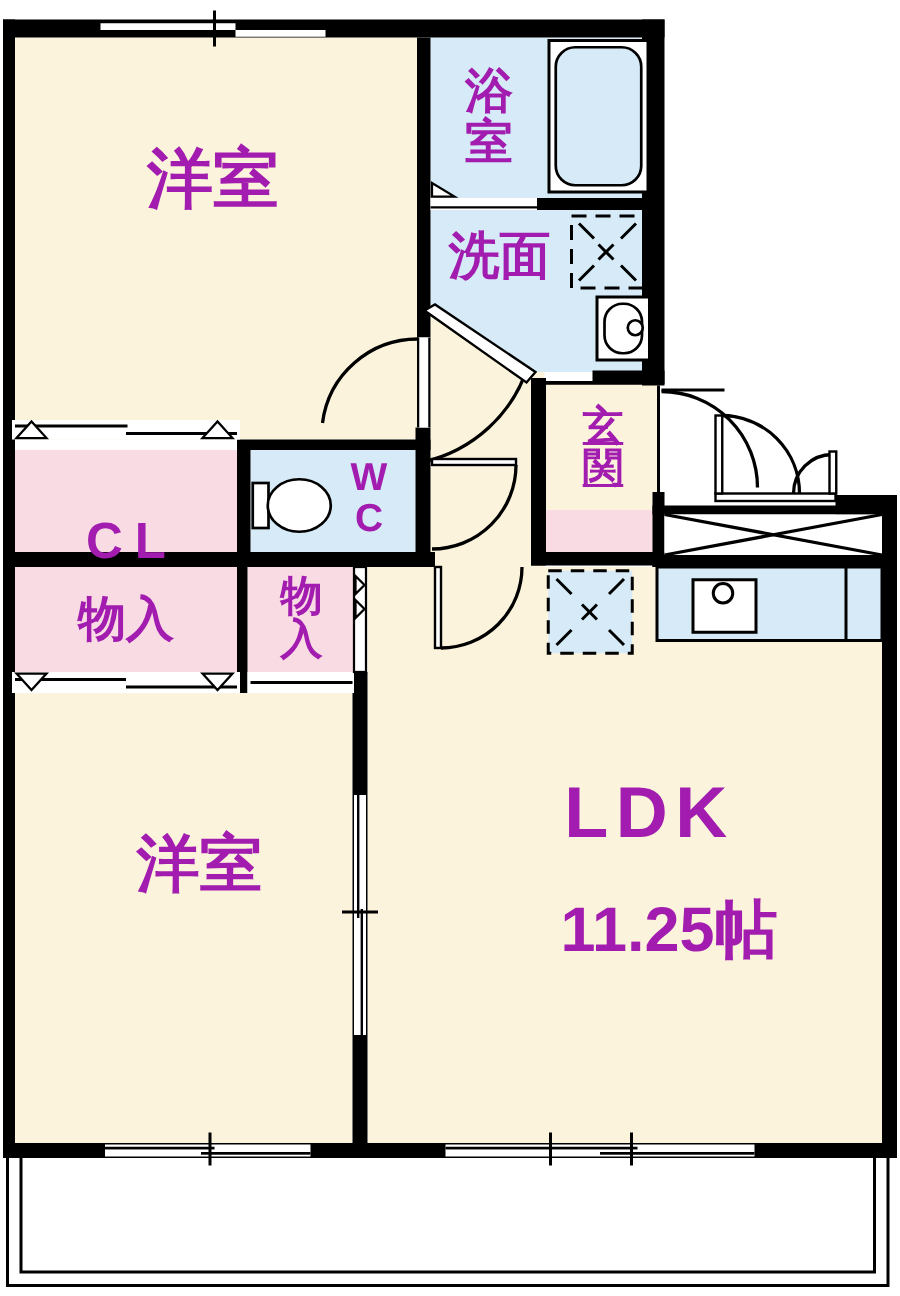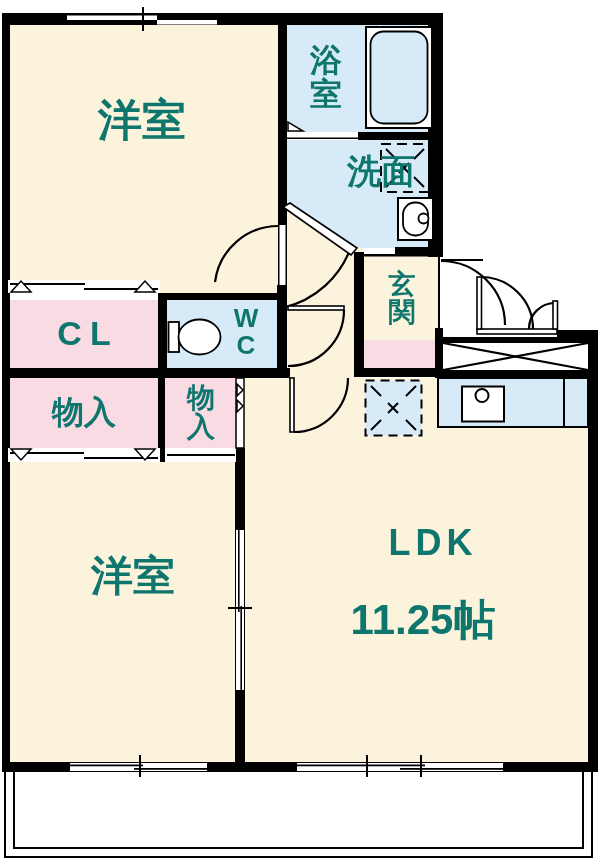--- a/index.html
+++ b/index.html
@@ -1,25 +1,25 @@
 <!DOCTYPE html>
 <html><head>
 <meta charset="utf-8">
 <style>
   html,body{margin:0;padding:0;background:#ffffff;}
   body{font-family:"Liberation Sans","DejaVu Sans",sans-serif;}
   .plan{position:relative;width:600px;height:864px;background:#ffffff;overflow:hidden;}
   .plan svg{position:absolute;left:0;top:0;}
-  .lbl{position:absolute;transform:translate(-50%,-50%);font-weight:bold;color:#0f766e;
+  .lbl{position:absolute;transform:translate(-50%,-50%);font-weight:bold;color:#a21caf;
        line-height:1.05;text-align:center;white-space:nowrap;}
   .lbl.vert{white-space:normal;word-break:break-all;}
-  .fs44{font-size:44px;} .fs42{font-size:42px;} .fs40{font-size:36px;}
+  .fs44{font-size:44px;} .fs42{font-size:42px;} .fs40{font-size:48px;}
   .fs34{font-size:34px;} .fs32{font-size:32px;} .fs30{font-size:26px;}
   .fs28{font-size:28px;} .fs27{font-size:27px;}
-  .ls-wide{letter-spacing:8px;} .ls-mid{letter-spacing:5px;}
+  .ls-wide{letter-spacing:8px;margin-top:28px;} .ls-mid{letter-spacing:5px;}
 </style>
 </head>
 <body>
 
 <div class="plan">
 <svg width="600" height="864" viewBox="0 0 600 864">
 
   <g>
     <rect x="10" y="25" width="268" height="268" fill="#FCF3DC"></rect>
     <rect x="287" y="195" width="76" height="183" fill="#FCF3DC"></rect>
@@ -177,25 +177,25 @@
 
   <g fill="none" stroke="#000" stroke-width="2">
     <path d="M 5 770 L 5 857 L 592 857 L 592 770"></path>
     <path d="M 14 770 L 14 848 L 583 848 L 583 770"></path>
   </g>
 </svg>
 
   <div class="lbl fs44" style="left:142px;top:120px;">洋室</div>
 
   <div class="lbl vert fs32" style="left:326px;top:78px;width:36px;">浴室</div>
-  <div class="lbl fs34" style="left:333px;top:172px;margin-left:48px;">洗面</div>
+  <div class="lbl fs34" style="left:333px;top:172px;">洗面</div>
   <div class="lbl vert fs30" style="left:246px;top:332px;width:32px;">WC</div>
   <div class="lbl fs34 ls-wide" style="left:88px;top:334px;">CL</div>
   <div class="lbl fs32" style="left:84px;top:413px;">物入</div>
   <div class="lbl vert fs28" style="left:201px;top:412px;width:30px;">物入</div>
-  <div class="lbl vert fs27" style="left:402px;top:298px;width:29px;">玄関</div>
+  <div class="lbl vert fs27" style="left:402px;top:298px;width:29px;text-decoration:underline;">玄関</div>
 
   <div class="lbl fs42" style="left:133px;top:576px;">洋室</div>
 
   <div class="lbl fs40 ls-mid" style="left:433px;top:543px;">LDK</div>
-  <div class="lbl fs42" style="left:423px;top:620px;">11.25帖</div>
+  <div class="lbl fs42" style="left:446px;top:620px;">11.25帖</div>
 
 </div>
 
 </body></html>

